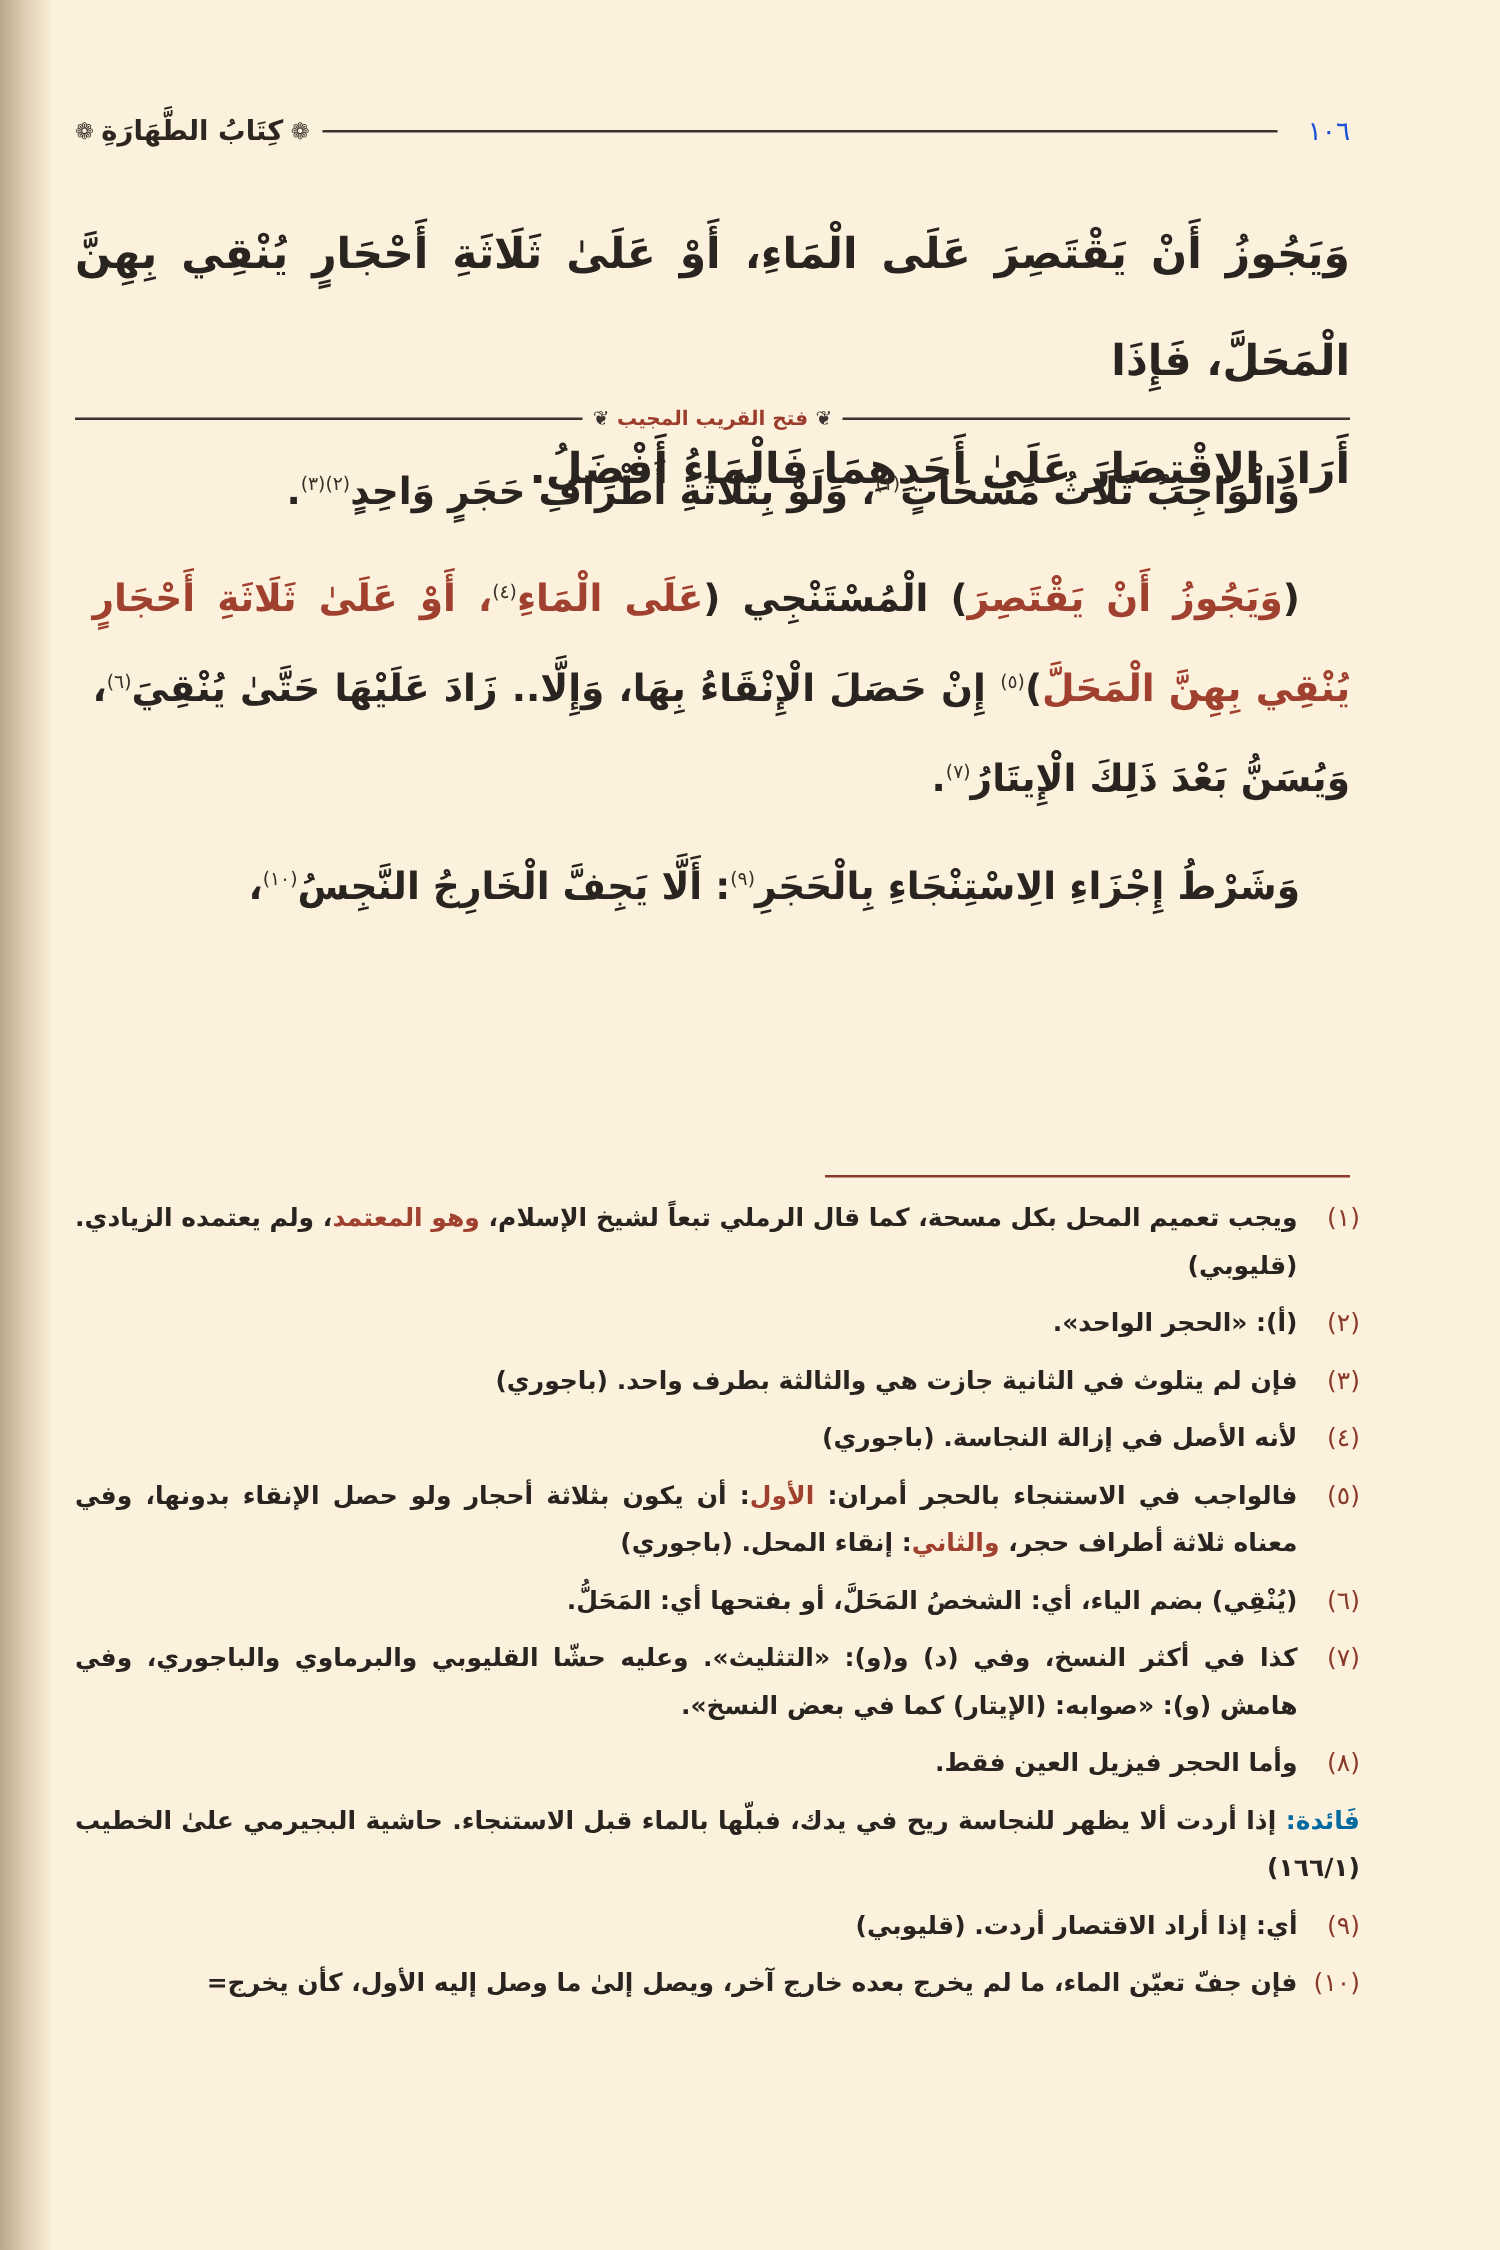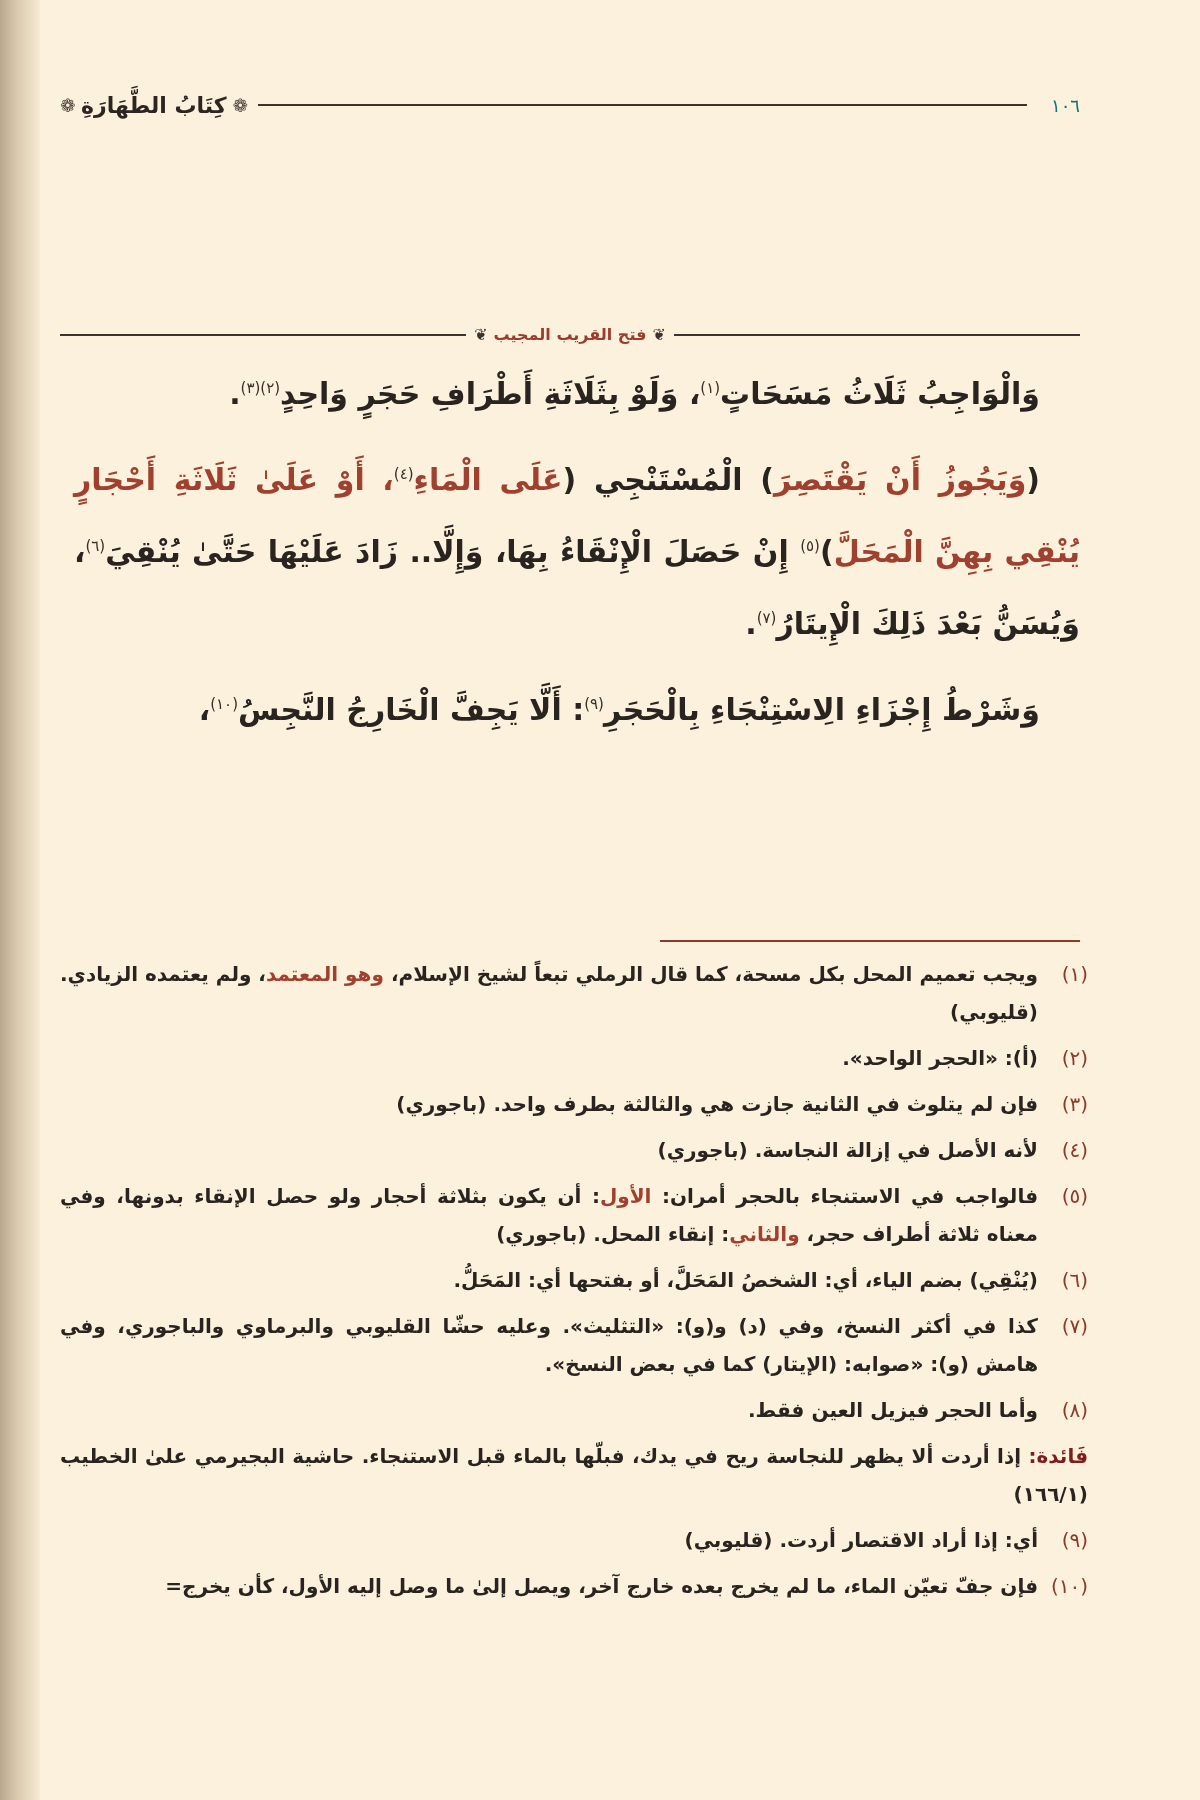--- a/index.html
+++ b/index.html
@@ -11,21 +11,21 @@
     position:relative;
   }
   .spine {
     position:absolute; left:0; top:0; width:40px; height:1800px;
     background:linear-gradient(to right,#b9a78e 0%,#dccbb0 45%,#f6ebd4 100%);
   }
   .page { position:absolute; left:0; top:0; width:1200px; height:1800px; direction:rtl; }
 
   
   .header { position:absolute; top:88px; left:60px; right:120px; height:34px; display:flex; align-items:center; }
-  .page-num { font-size:18px; color:#0f766e; margin-left:24px; white-space:nowrap; }
+  .page-num { font-size:21px; color:#1d4ed8; margin-left:24px; white-space:nowrap; }
   .header-rule { flex:1; height:2px; background:#3a3330; }
   .chapter { display:flex; align-items:center; gap:6px; margin-right:10px; font-size:22px; font-weight:bold; color:#2d2520; white-space:nowrap; }
   .orn { font-size:18px; color:#4a3c34; }
 
   
   .matn { position:absolute; top:160px; left:60px; right:120px; font-size:34px; font-weight:bold; line-height:86px; text-align:justify; }
   .divider { position:absolute; top:325px; left:60px; right:120px; display:flex; align-items:center; }
   .divider .rule { flex:1; height:2px; background:#3a3330; }
   .divider .label { display:flex; align-items:center; gap:6px; margin:0 8px; color:#9c3c2c; font-size:16px; font-weight:bold; white-space:nowrap; }
   .divider .orn { color:#3a3330; font-size:16px; }
@@ -36,40 +36,44 @@
   .red { color:#a0402e; }
   sup { font-size:15px; color:#3a2e26; vertical-align:super; line-height:0; font-weight:normal; }
 
   .fn-rule { position:absolute; top:940px; right:120px; width:420px; height:2px; background:#8a3a2a; }
 
   
   .footnotes { position:absolute; top:955px; left:60px; right:112px; font-size:20px; line-height:38px; }
   .fn { display:flex; margin-bottom:8px; font-weight:bold; }
   .fn-num { width:50px; flex-shrink:0; color:#8a3a2a; font-weight:normal; }
   .fn-text { flex:1; text-align:justify; }
-  .faida-label { color:#7f1d1d; }
+  .faida-label { color:#0369a1; }
   .faida { margin-bottom:8px; font-weight:bold; text-align:justify; }
 </style>
 </head>
 <body>
 
 <div class="spine"></div>
 
 <div class="page">
 
   <div class="header">
     <span class="page-num">١٠٦</span>
     <span class="header-rule"></span>
     <span class="chapter">
       <span class="orn">❁</span>
       <span>كِتَابُ الطَّهَارَةِ</span>
       <span class="orn">❁</span>
     </span>
   </div>
 
+  <div class="matn">
+    <div>وَيَجُوزُ أَنْ يَقْتَصِرَ عَلَى الْمَاءِ، أَوْ عَلَىٰ ثَلَاثَةِ أَحْجَارٍ يُنْقِي بِهِنَّ الْمَحَلَّ، فَإِذَا</div>
+    <div>أَرَادَ الِاقْتِصَارَ عَلَىٰ أَحَدِهِمَا فَالْمَاءُ أَفْضَلُ.</div>
+  </div>
 
   <div class="divider">
     <span class="rule"></span>
     <span class="label">
       <span class="orn">❦</span>
       <span>فتح القريب المجيب</span>
       <span class="orn">❦</span>
     </span>
     <span class="rule"></span>
   </div>

